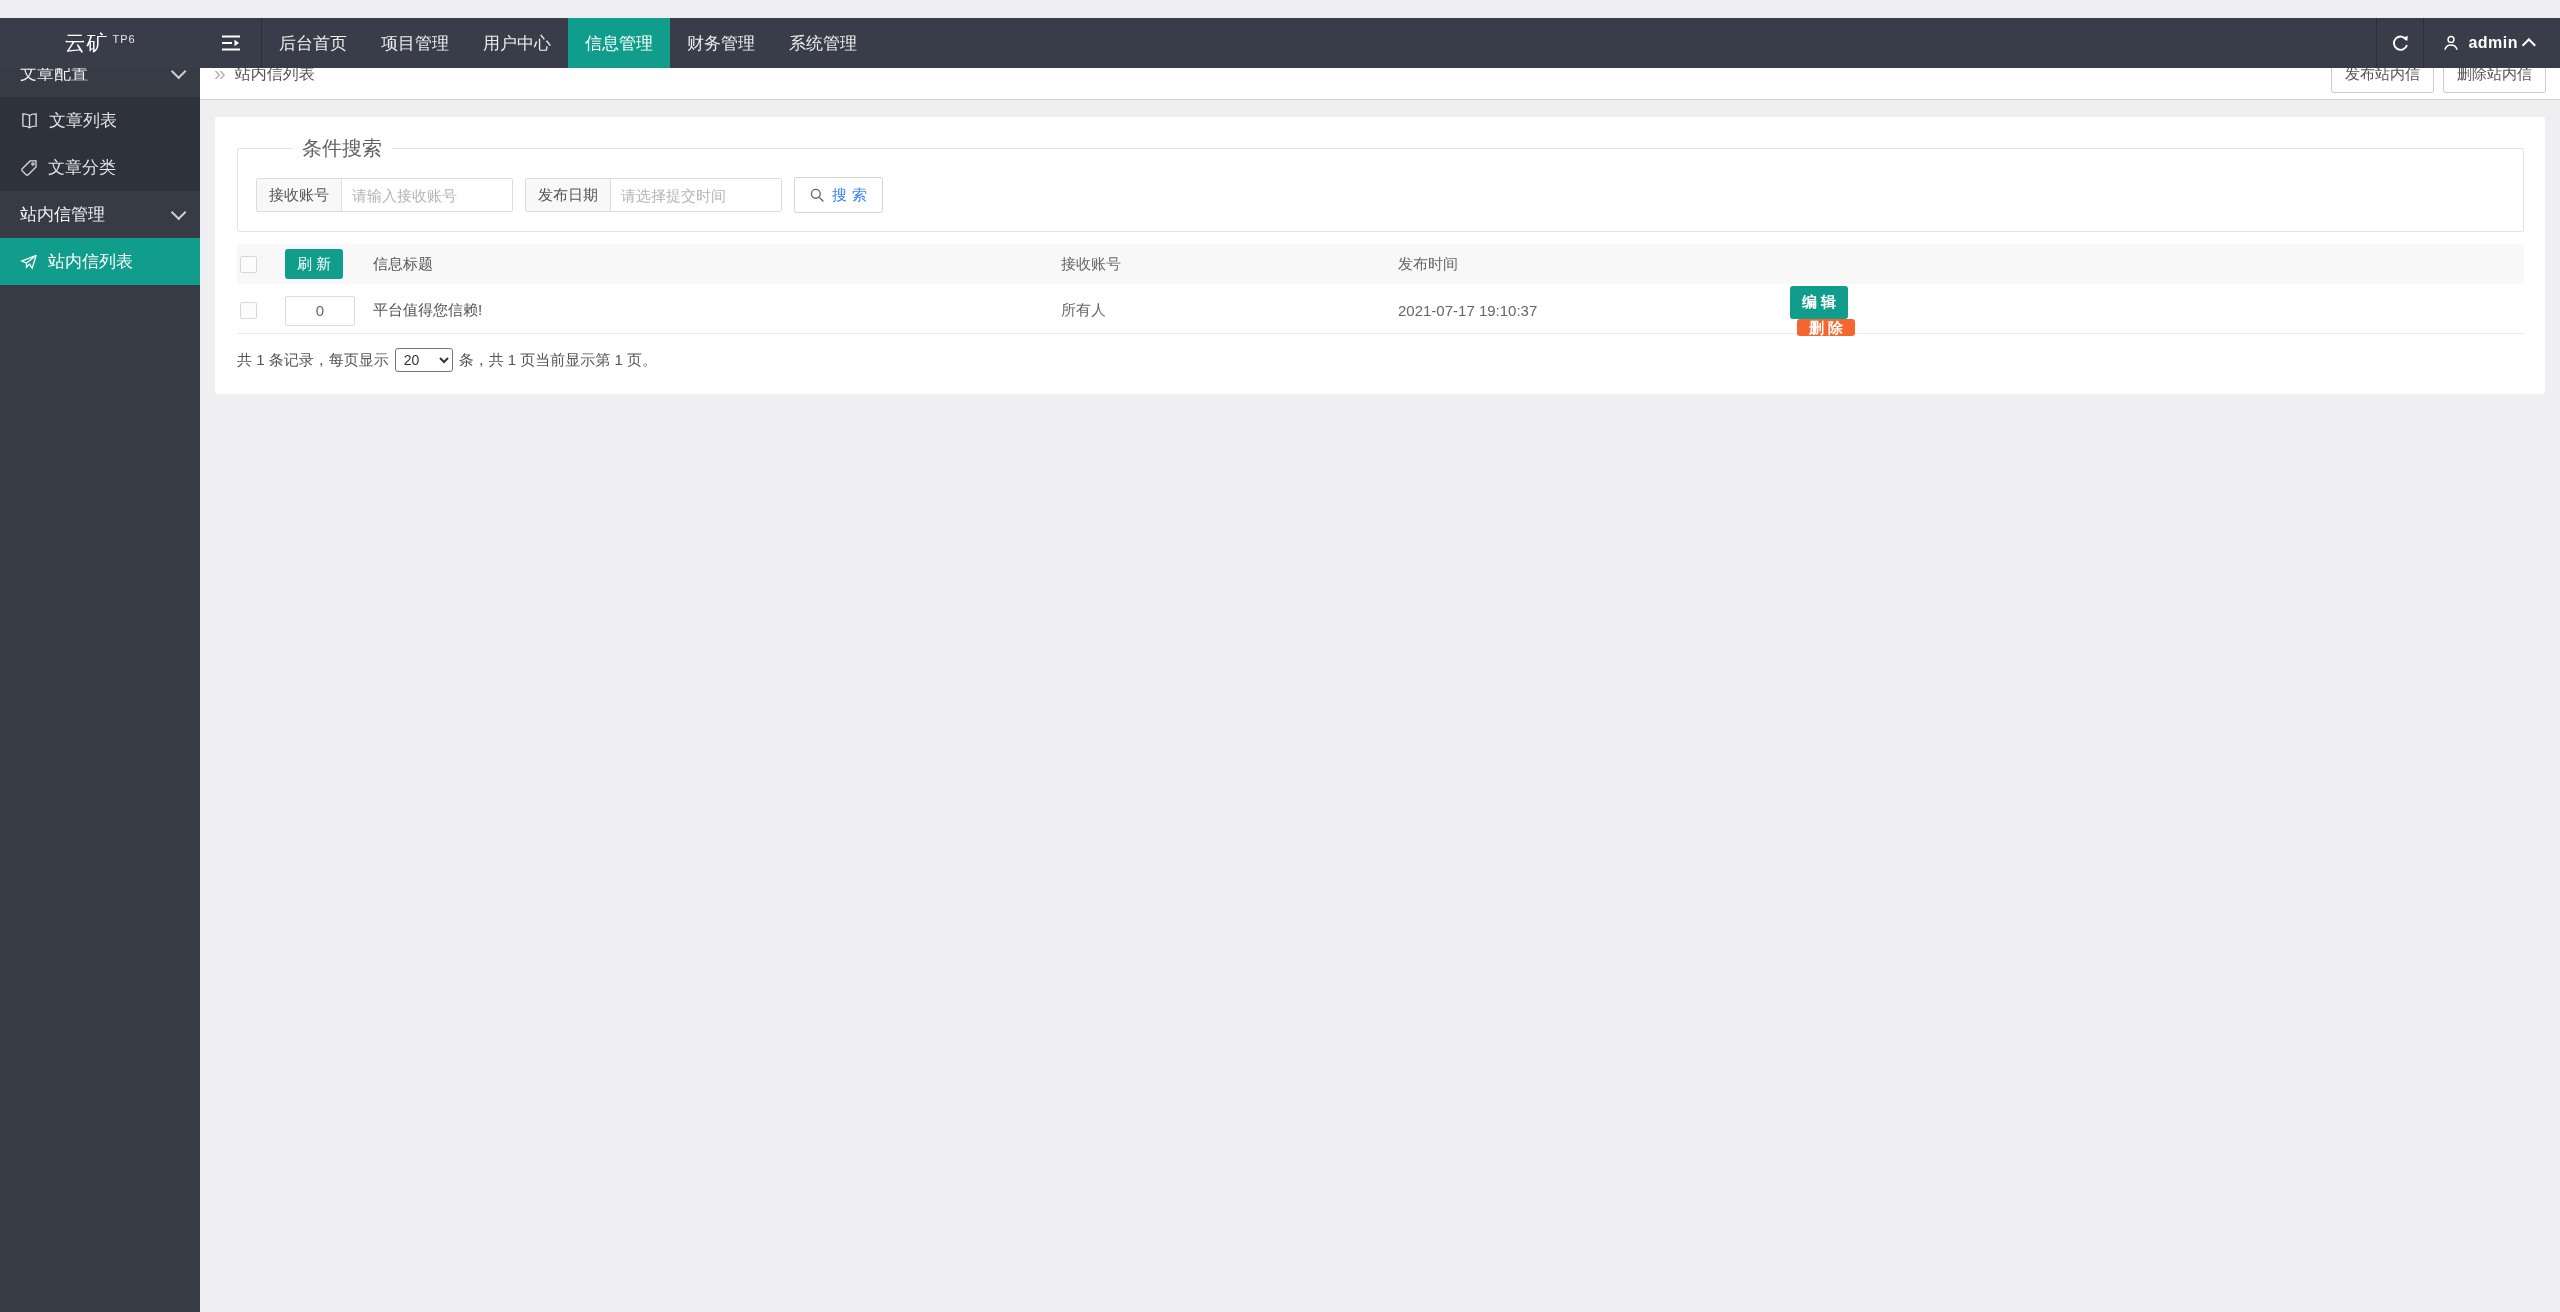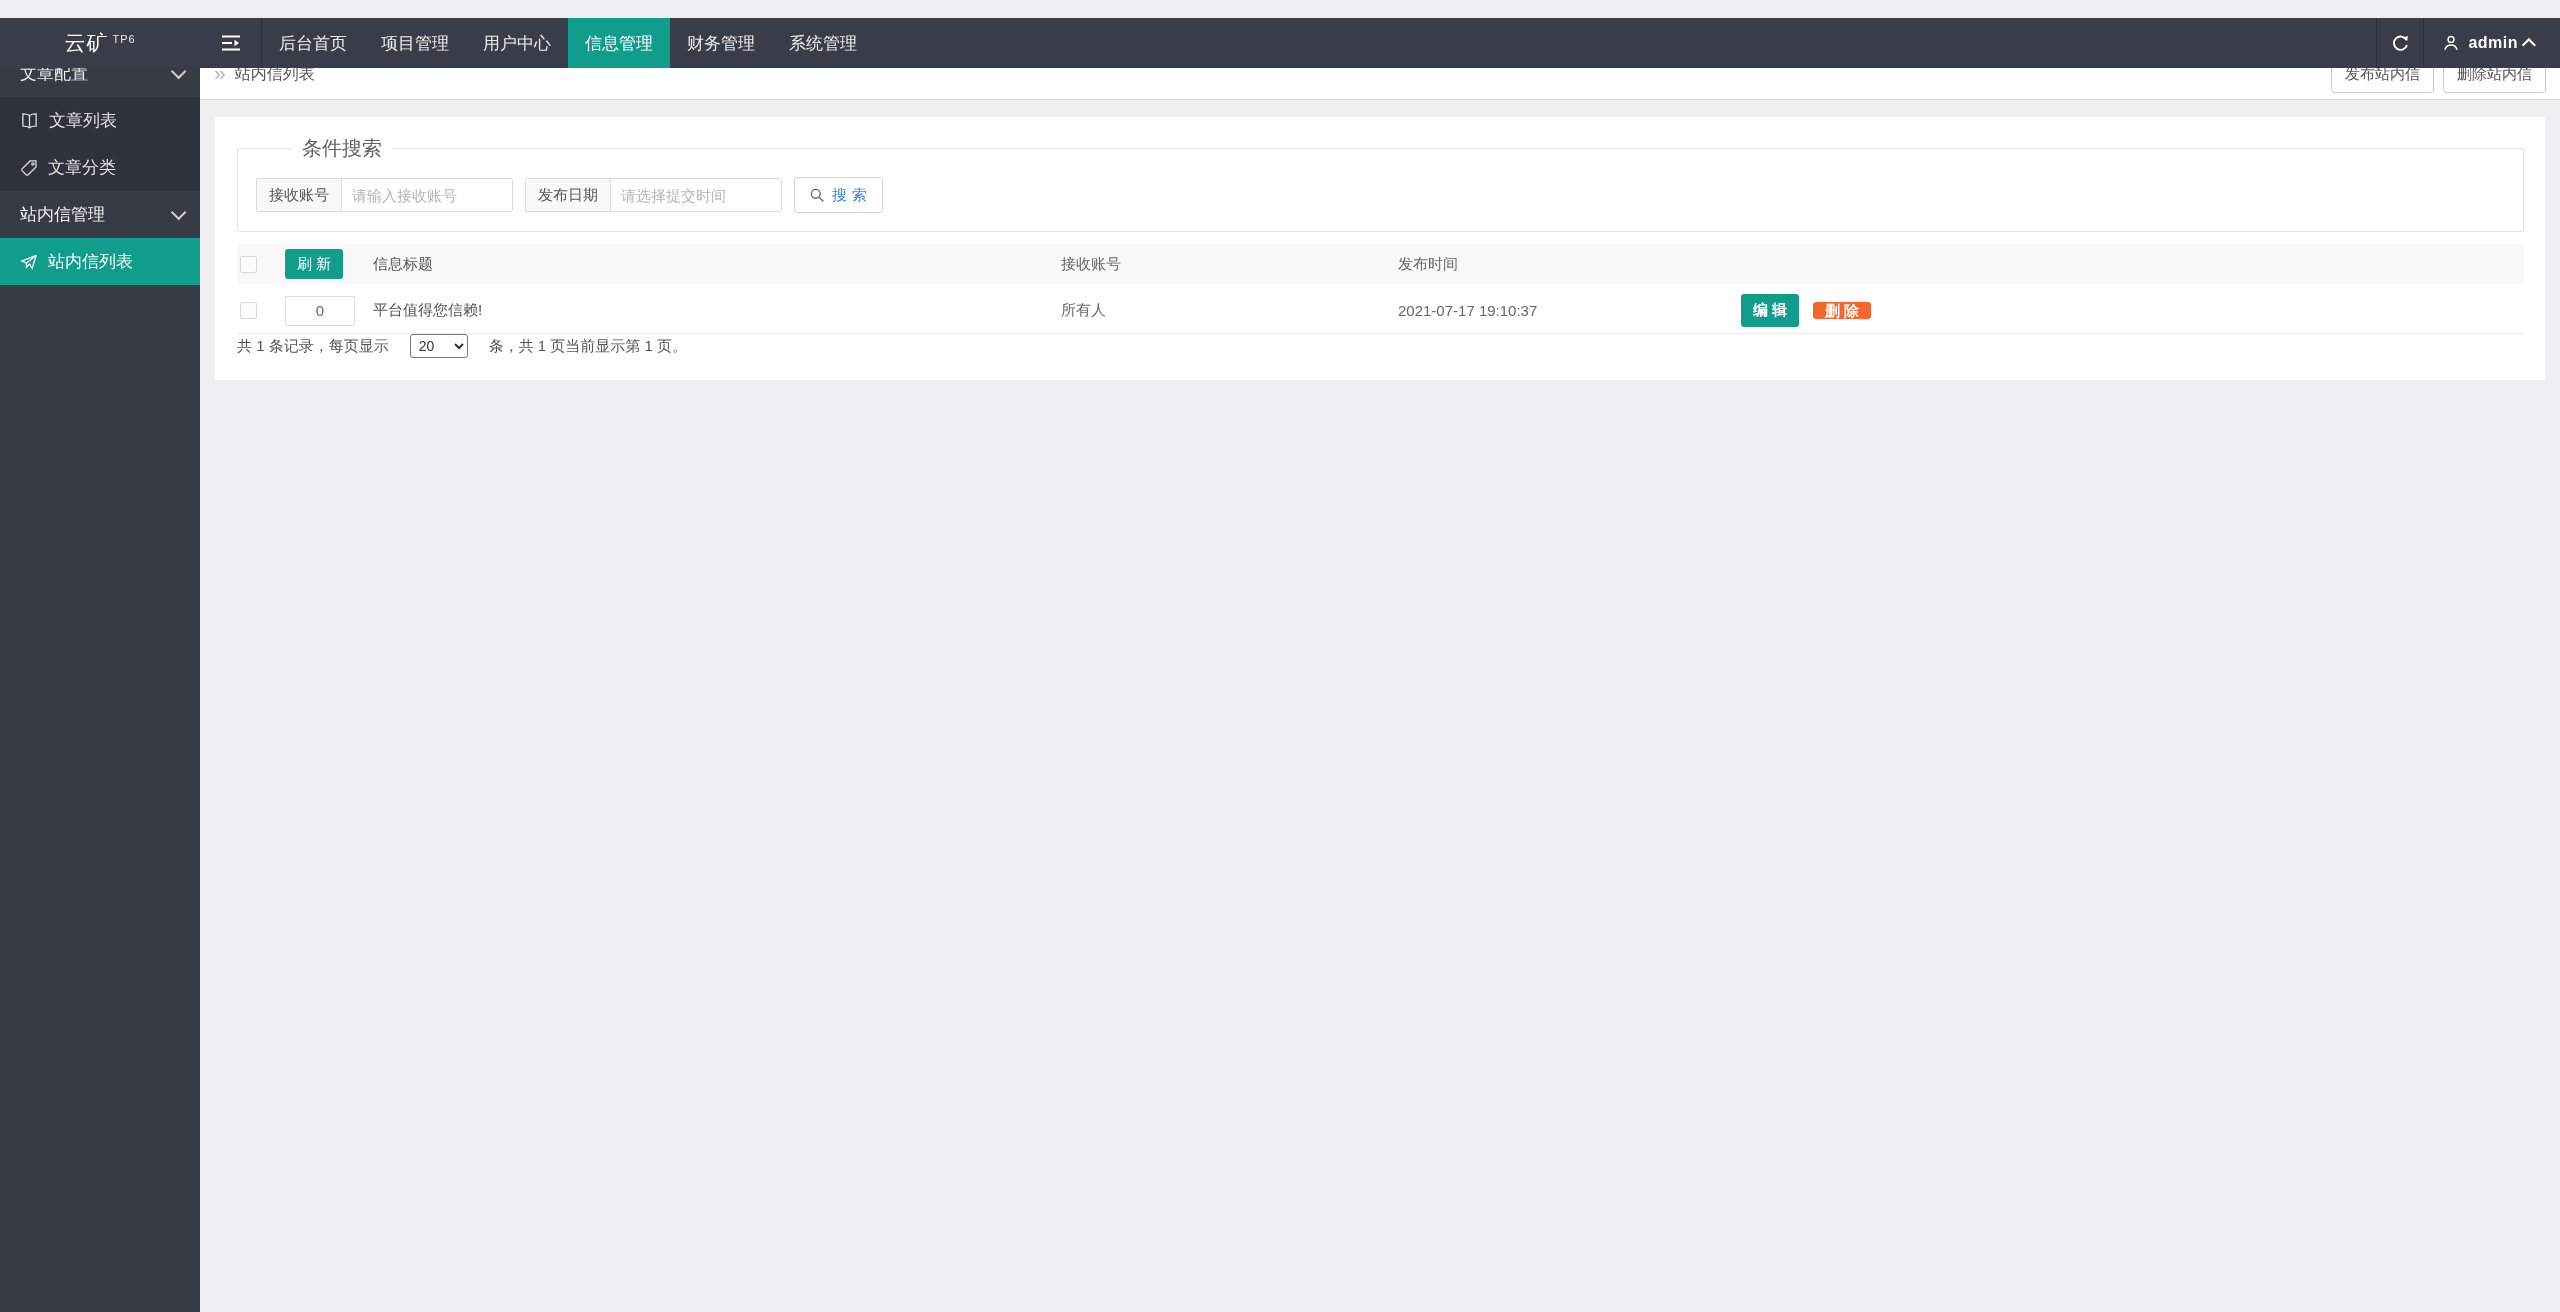--- a/index.html
+++ b/index.html
@@ -61,30 +61,30 @@
   
   .grid{margin-top:12px;}
   .grid-header,.grid-row{display:flex;align-items:center;}
   .grid-header{height:40px;background:#f8f8f8;color:#666;font-size:15px;}
   .grid-row{height:46px;border-bottom:1px solid #ebebeb;background:#fff;font-size:15px;color:#666;margin-top:4px;}
   .col-check{width:48px;padding-left:3px;display:flex;align-items:center;}
   .col-sort{width:88px;}
   .col-title{width:688px;color:#555;}
   .col-receiver{width:337px;}
   .col-time{width:343px;}
-  .col-actions{width:170px;display:flex;align-items:center;}
+  .col-actions{width:170px;display:flex;align-items:center;flex-direction:column;}
   .col-fill{flex:1;}
   .checkbox{width:17px;height:17px;border:1px solid #d8d8d8;border-radius:2px;background:#fcfcfc;cursor:pointer;}
   .btn-refresh{background:var(--accent);color:#fff;border:none;border-radius:3px;height:30px;padding:0 8px 0 12px;font-size:15px;letter-spacing:4px;cursor:pointer;font-family:inherit;}
   .sort-input{width:70px;height:30px;border:1px solid #dcdcdc;border-radius:2px;text-align:center;font-size:15px;color:#666;outline:none;font-family:inherit;}
   .btn-edit{background:var(--accent);color:#fff;border:none;border-radius:3px;height:33px;padding:0 8px 0 12px;font-size:15px;font-weight:bold;letter-spacing:4px;cursor:pointer;margin-right:14px;font-family:inherit;}
   .btn-del{background:var(--danger);color:#fff;border:none;border-radius:3px;height:17px;padding:0 8px 0 12px;font-size:15px;font-weight:bold;letter-spacing:4px;cursor:pointer;font-family:inherit;}
 
   
-  .pager{font-size:15px;color:#555;display:flex;align-items:center;gap:21px;}
+  .pager{margin-top:14px;font-size:15px;color:#555;display:flex;align-items:center;gap:6px;}
   .pager select{height:24px;min-width:58px;border:1px solid #777;border-radius:3px;font-size:14px;color:#333;padding:0 4px;background:#fff;font-family:inherit;}
 
   .icon{display:inline-flex;align-items:center;justify-content:center;}
 </style>
 </head>
 <body>
 
 <div class="topbar">
   <div class="logo">
     <span>云矿</span>

